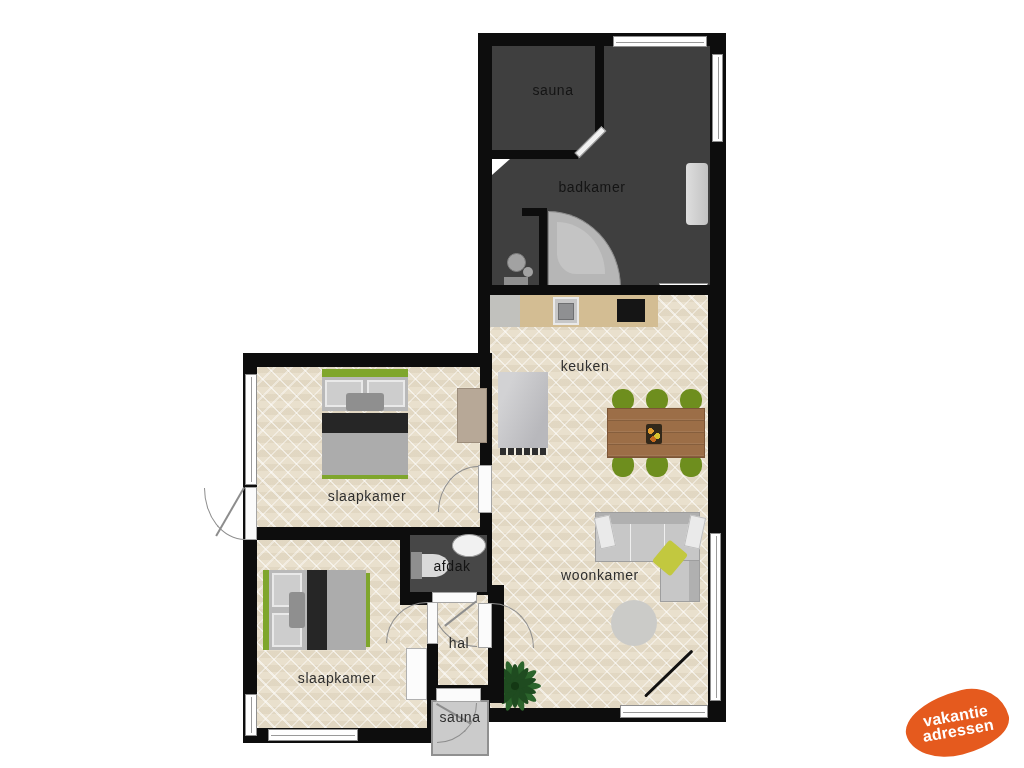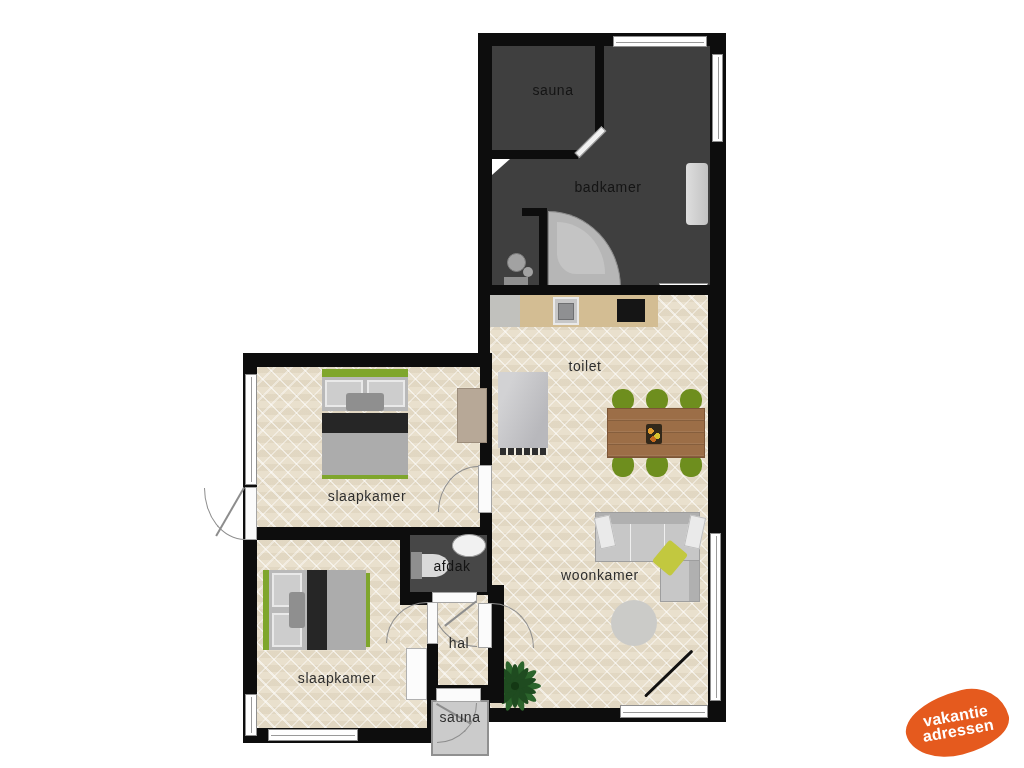--- a/index.html
+++ b/index.html
@@ -53,21 +53,21 @@
 
   <div class="abs" style="left:507px;top:253px;width:17px;height:17px;border-radius:50%;background:#a2a2a2;border:1px solid #7e7e7e;"></div>
   <div class="abs" style="left:523px;top:267px;width:10px;height:10px;border-radius:50%;background:#a2a2a2;"></div>
   <div class="abs" style="left:504px;top:277px;width:24px;height:9px;background:#8f8f8f;border-bottom:2px solid #6d6d6d;"></div>
 
   <div class="abs" style="left:686px;top:163px;width:22px;height:62px;background:linear-gradient(90deg,#dedede,#c2c2c2);border-radius:4px;"></div>
 
   <div class="window-h" style="left:659px;top:283px;width:49px;height:11px;"></div>
 
   <div class="room-label on-dark" style="left:510px;top:82px;width:86px;">sauna</div>
-  <div class="room-label on-dark" style="left:553px;top:179px;width:110px;">badkamer</div>
+  <div class="room-label on-dark" style="left:537px;top:179px;width:110px;">badkamer</div>
 
   <div class="wall" style="left:478px;top:285px;width:248px;height:437px;"></div>
   <div class="floor" style="left:490px;top:295px;width:218px;height:413px;"></div>
 
   <div class="window-v" style="left:710px;top:533px;width:11px;height:168px;"></div>
   <div class="window-h" style="left:620px;top:705px;width:88px;height:13px;"></div>
 
   <div class="abs" style="left:490px;top:295px;width:30px;height:32px;background:#c1c1bd;"></div>
   <div class="abs" style="left:520px;top:295px;width:138px;height:32px;background:var(--counter-tan,#d3bd93);"></div>
   <div class="abs" style="left:553px;top:297px;width:26px;height:28px;background:#c7c7c7;border:2px solid #e9e9e9;box-sizing:border-box;">
@@ -115,21 +115,21 @@
         <ellipse rx="22" ry="4.5" transform="rotate(90)"></ellipse>
           <ellipse rx="22" ry="4.5" transform="rotate(126)"></ellipse>
         <ellipse rx="22" ry="4.5" transform="rotate(162)"></ellipse>
       </g>
       <circle r="4" fill="#143814"></circle>
     </g>
   </svg>
 
   <div class="abs" style="left:645px;top:695px;width:66px;height:3px;background:#111;border-radius:2px;transform:rotate(-44deg);transform-origin:0 50%;"></div>
 
-  <div class="room-label" style="left:540px;top:358px;width:90px;">toilet</div>
+  <div class="room-label" style="left:540px;top:358px;width:90px;">keuken</div>
   <div class="room-label" style="left:545px;top:567px;width:110px;">woonkamer</div>
 
   <div class="wall" style="left:243px;top:353px;width:249px;height:187px;"></div>
   <div class="wall" style="left:243px;top:527px;width:197px;height:216px;"></div>
   <div class="wall" style="left:400px;top:527px;width:92px;height:78px;"></div>
   <div class="wall" style="left:425px;top:585px;width:79px;height:118px;"></div>
 
   <div class="floor" style="left:257px;top:367px;width:223px;height:160px;"></div>
   <div class="floor" style="left:257px;top:540px;width:143px;height:188px;"></div>
   <div class="floor" style="left:400px;top:605px;width:27px;height:123px;"></div>

